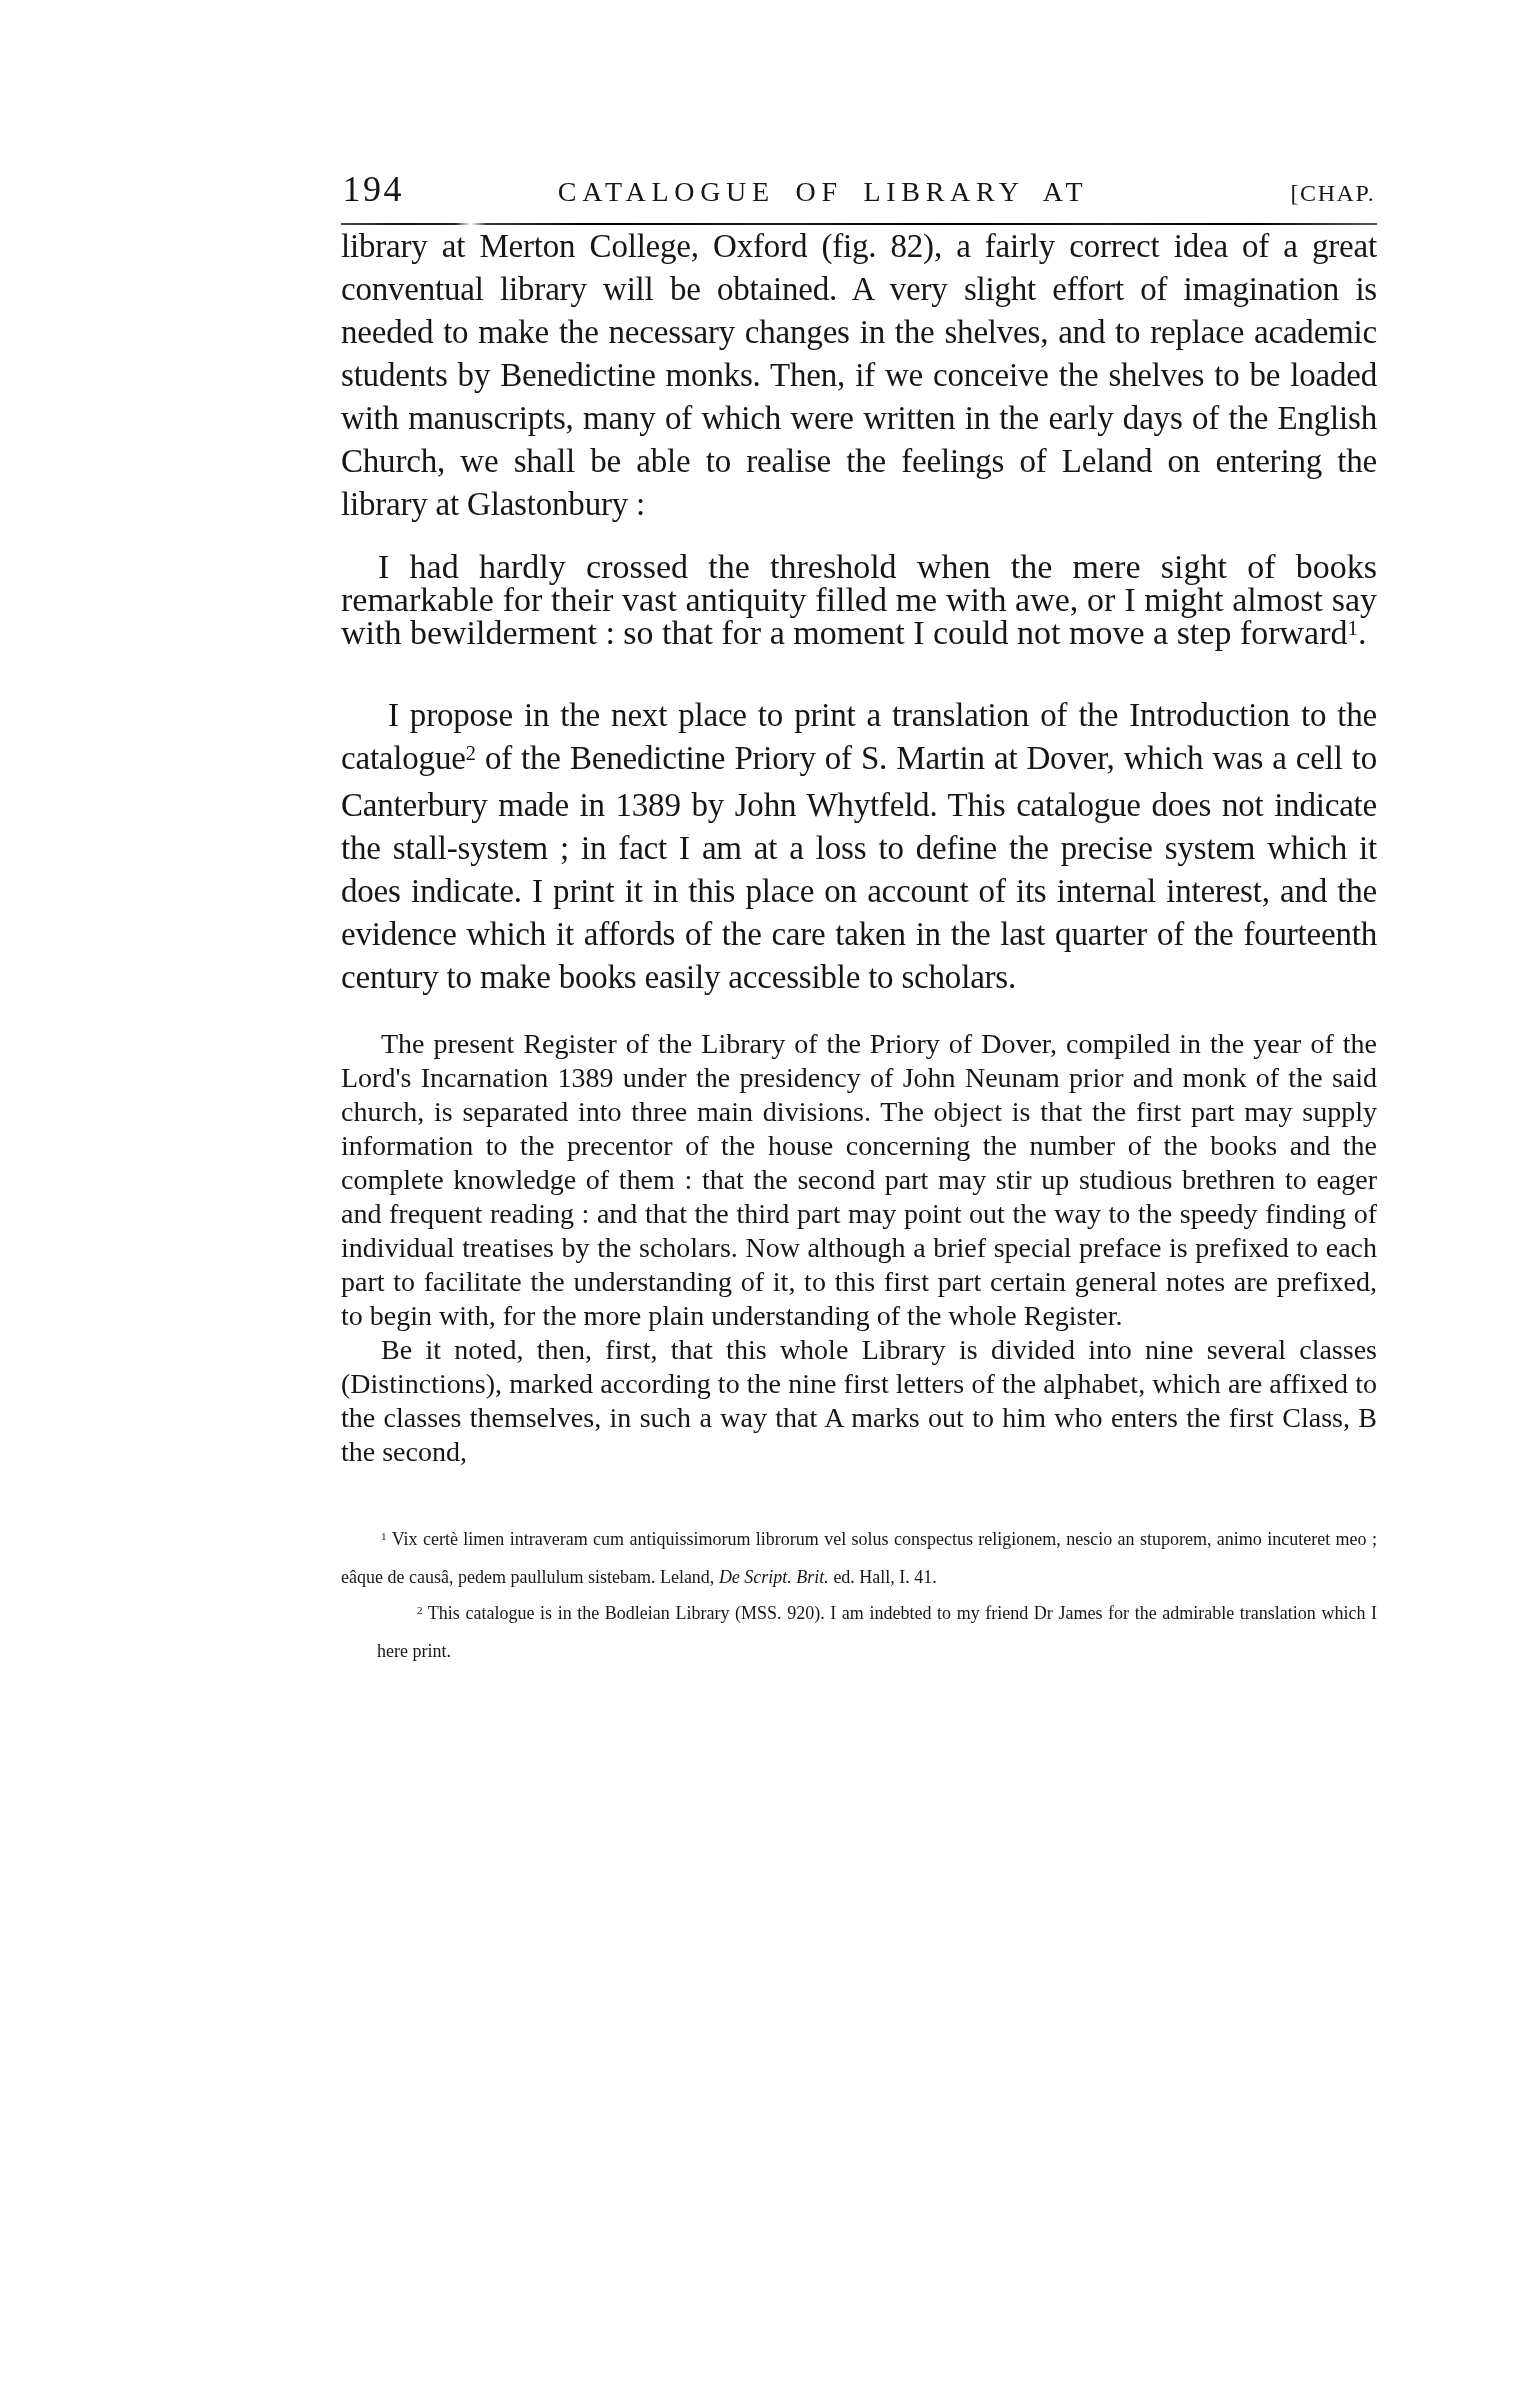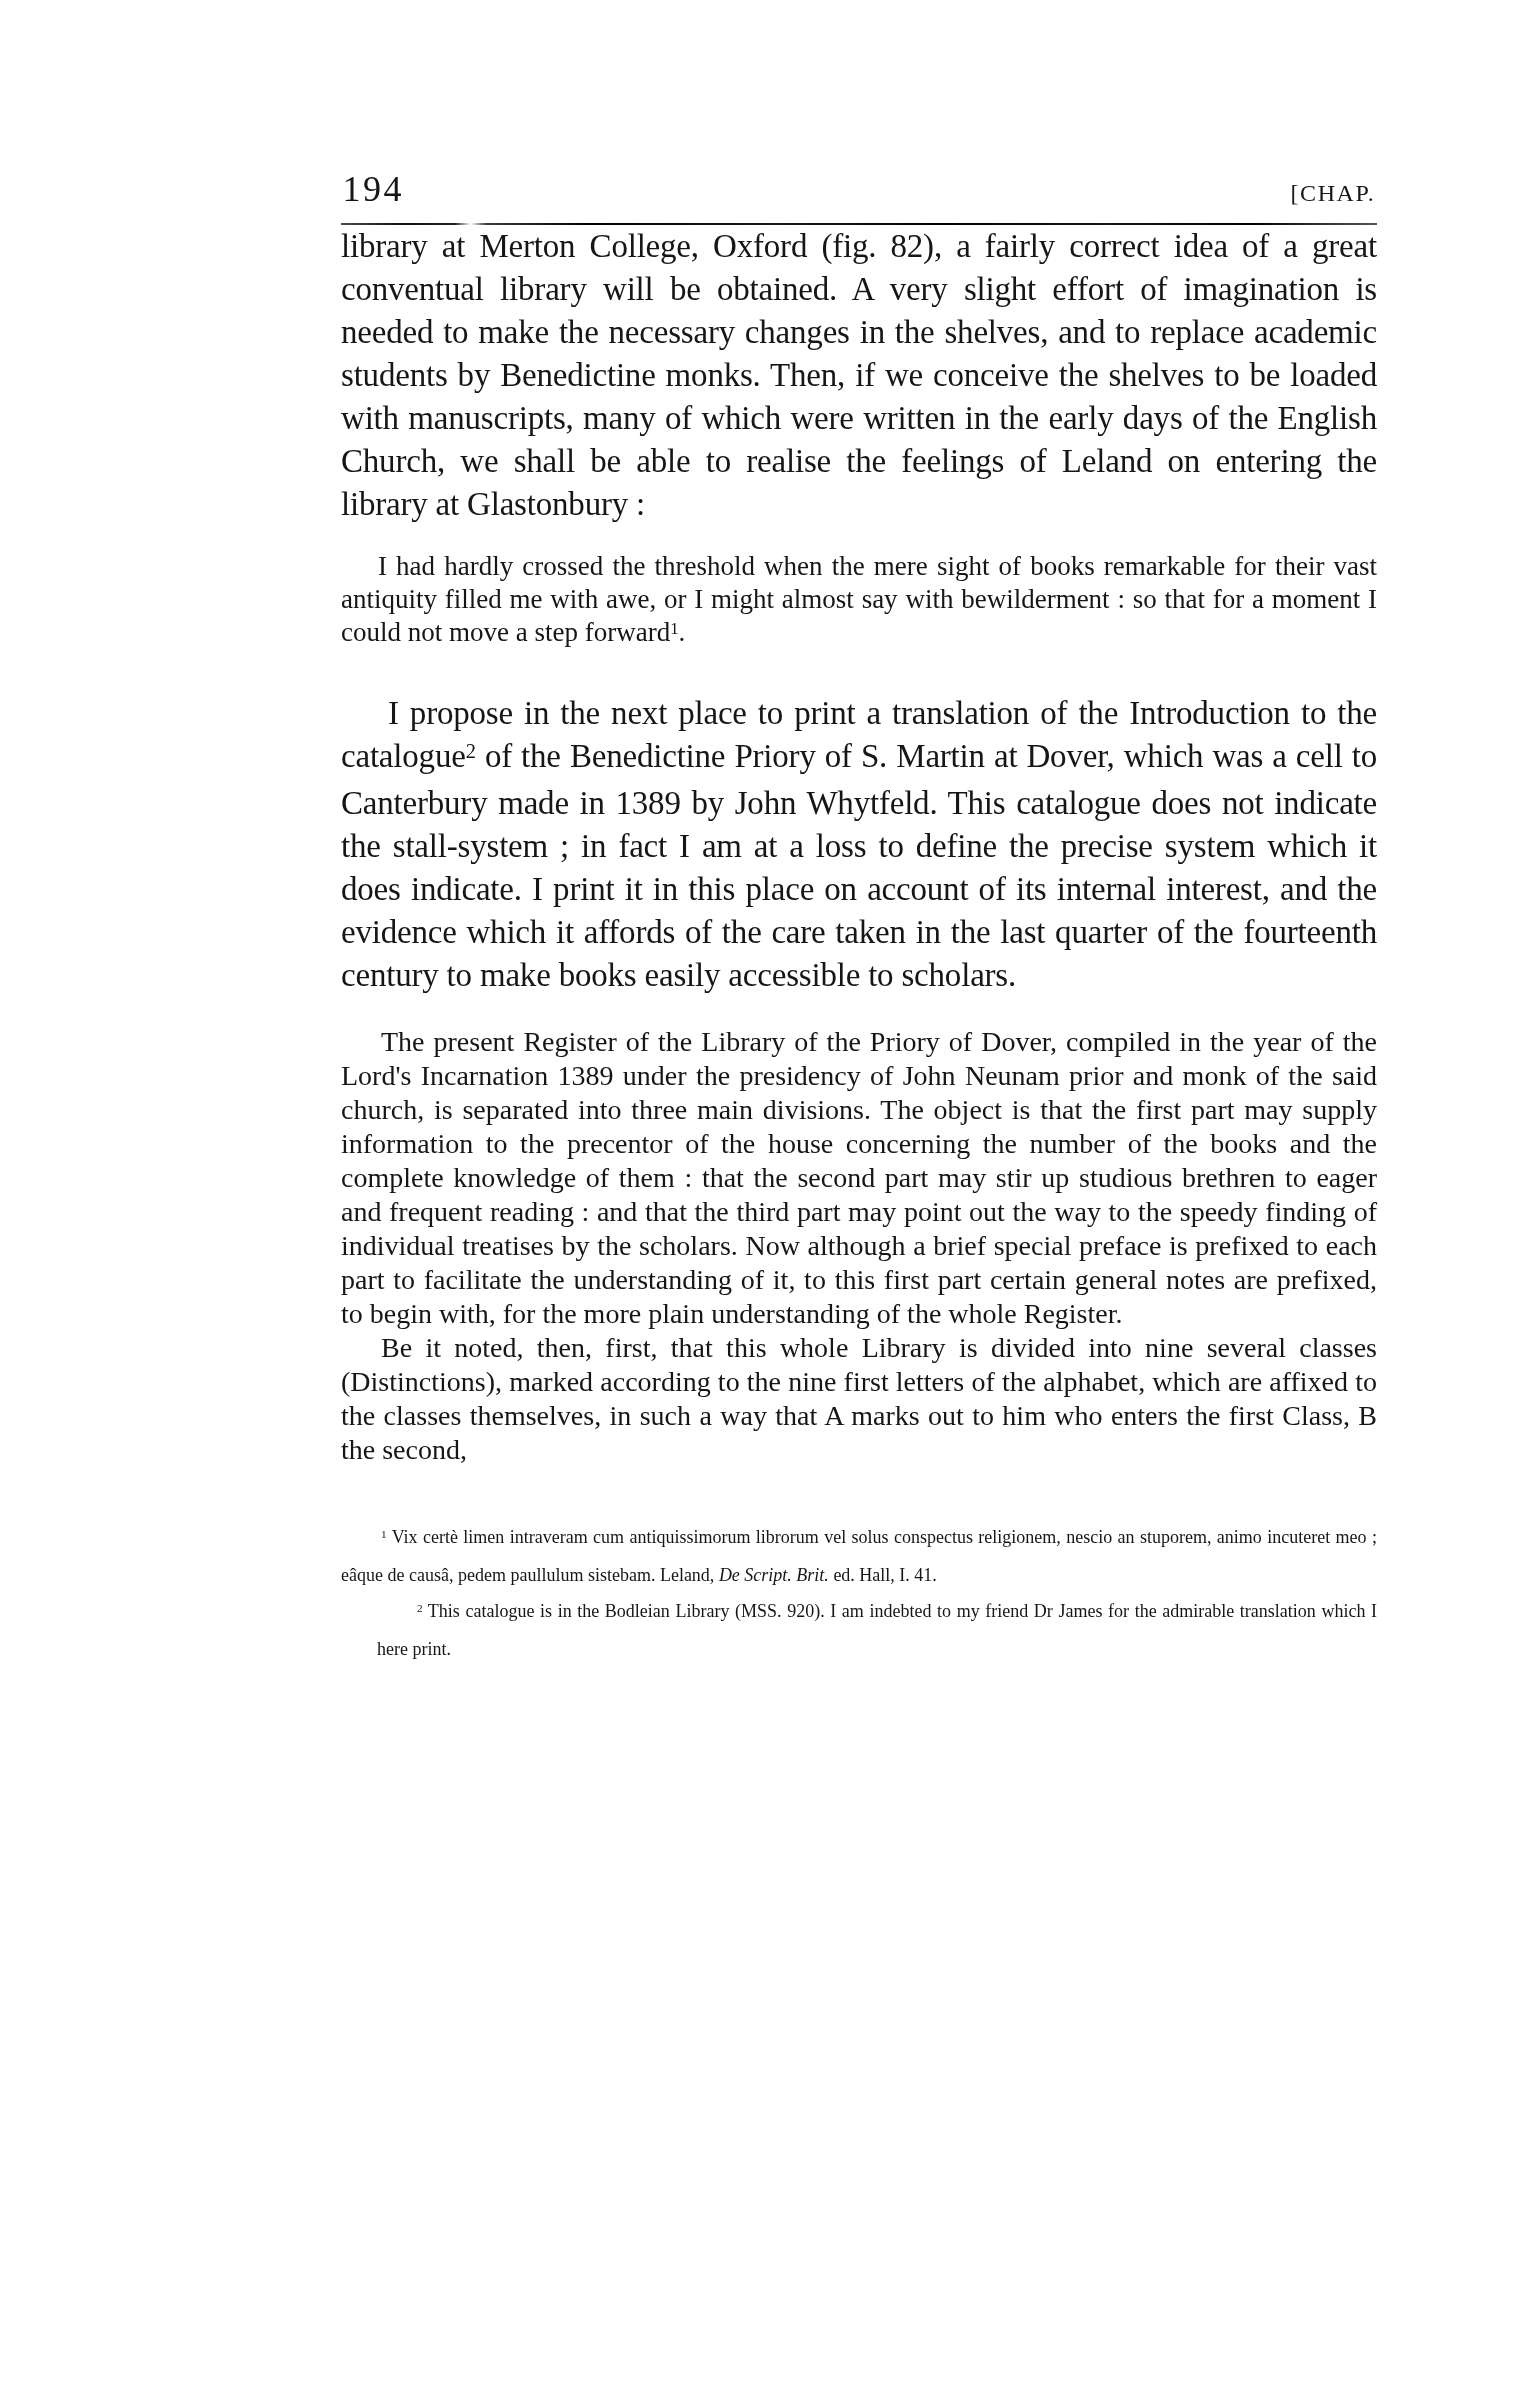--- a/index.html
+++ b/index.html
@@ -54,21 +54,21 @@
   .main-par {
     font-size: 33px;
     line-height: 43px;
     text-align: justify;
     text-justify: inter-word;
     letter-spacing: -0.2px;
   }
   .par-opening { }
   .par-indent { text-indent: 47px; }
   .quote-par {
-    font-size: 27px;
+    font-size: 34px;
     line-height: 33px;
     text-align: justify;
     text-indent: 37px;
     margin-top: 24px;
     margin-bottom: 21px;
   }
   .par-dover { margin-top: 40px; }
   .trans-par {
     font-size: 28px;
     line-height: 34px;
@@ -94,20 +94,21 @@
   .italic { font-style: italic; }
 </style>
 </head>
 <body>
 
 <div class="page">
   <div class="content">
 
     <div class="header">
       <span class="page-number">194</span>
+      <span class="running-title">CATALOGUE OF LIBRARY AT</span>
       <span class="chap-mark">[CHAP.</span>
     </div>
 
     <div class="header-rule"></div>
 
     <p class="main-par par-opening">
       <span>library at Merton College, Oxford (fig. 82), a fairly correct idea of a great conventual library will be obtained.  A very slight effort of imagination is needed to make the necessary changes in the shelves, and to replace academic students by Benedictine monks. Then, if we conceive the shelves to be loaded with manuscripts, many of which were written in the early days of the English Church, we shall be able to realise the feelings of Leland on entering the library at Glastonbury :</span>
     </p>
 
     <p class="quote-par">

